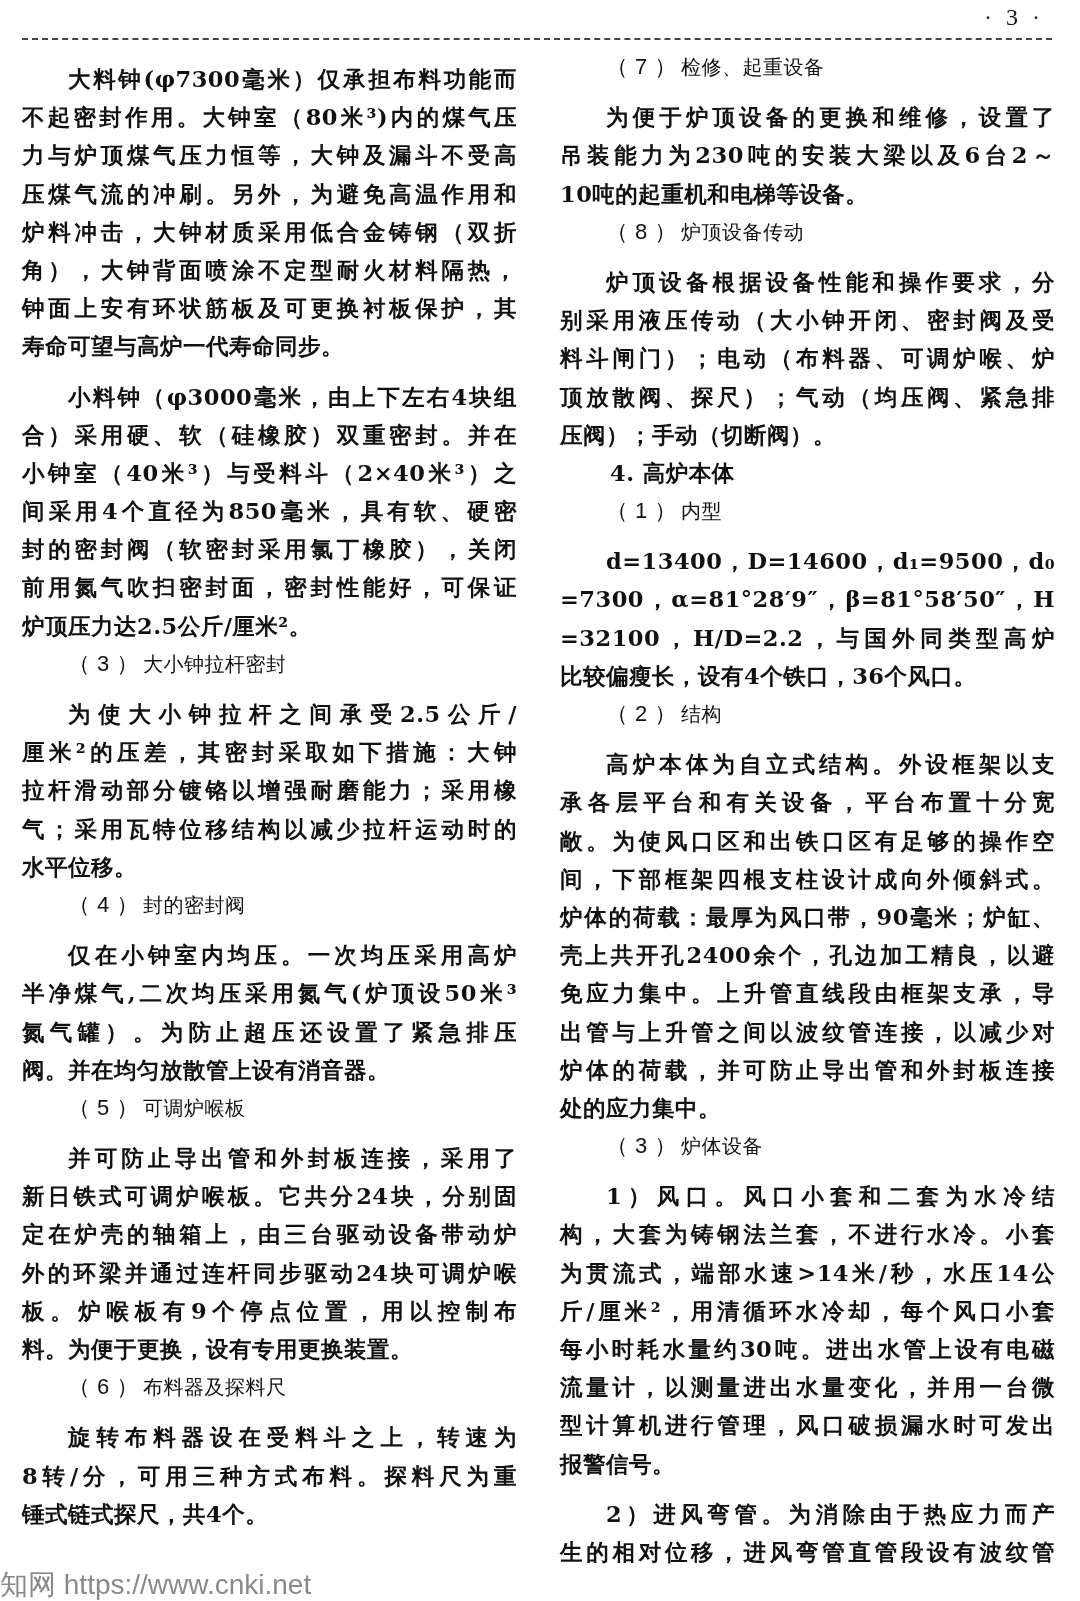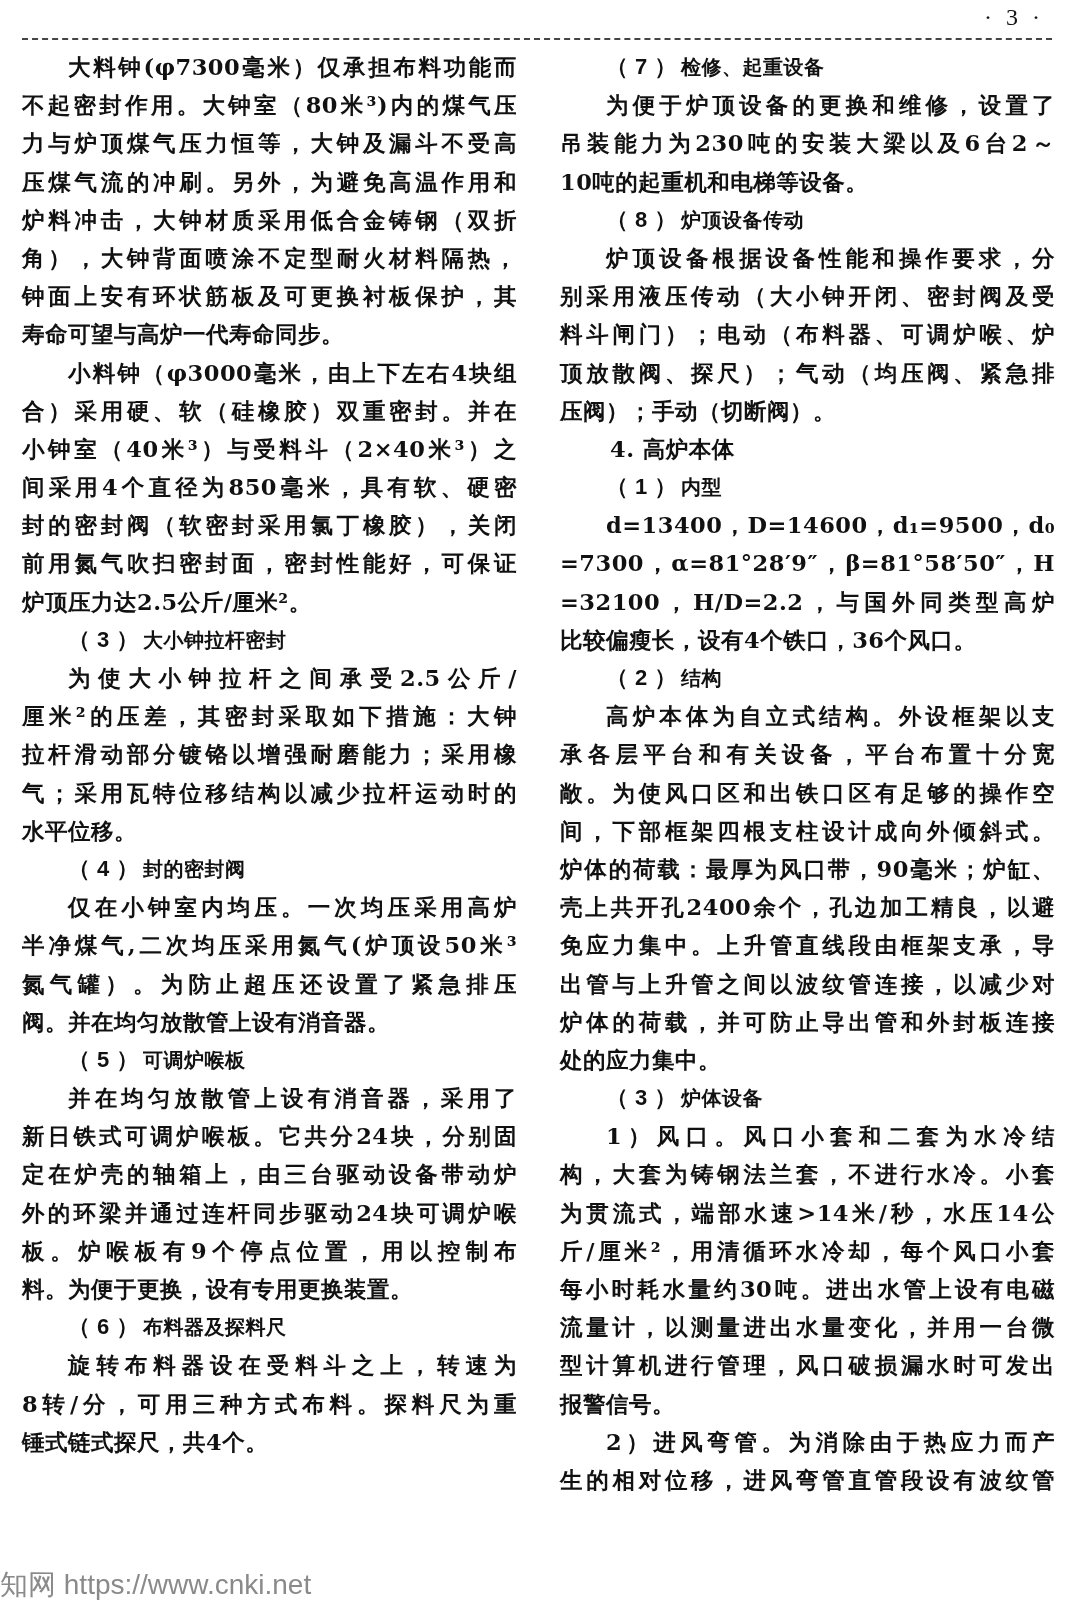--- a/index.html
+++ b/index.html
@@ -21,24 +21,24 @@
   }
   .col.left { left: 22px; }
   .col.right { left: 560px; }
   .line {
     height: 38.2px; line-height: 38.2px;
     font-size: 22.5px; white-space: nowrap;
     text-align: justify; text-align-last: justify;
     font-weight: bold; letter-spacing: 0.5px;
   }
   .line.last { text-align-last: left; }
-  .line.indent { padding-left: 46px; }
+  .line.indent { padding-left: 46px; margin-top: 12px; }
   .line.heading {
     padding-left: 46px; text-align-last: left;
-    font-weight: bold; font-size: 20px;
+    font-weight: normal; font-size: 20px;
   }
   .line.heading .num { font-family: "Liberation Sans", sans-serif; font-size: 22px; padding-right: 4px; }
   .line.section { font-weight: bold; text-align-last: left; padding-left: 50px; }
   .watermark {
     position: absolute; left: 0; top: 1566px;
     font-family: "Liberation Sans", sans-serif; font-size: 28px; color: #8a8a8a;
     white-space: nowrap;
   }
 </style>
 </head>
@@ -68,21 +68,21 @@
     <div class="line">厘米²的压差，其密封采取如下措施：大钟</div>
     <div class="line">拉杆滑动部分镀铬以增强耐磨能力；采用橡</div>
     <div class="line">气；采用瓦特位移结构以减少拉杆运动时的</div>
     <div class="line last">水平位移。</div>
     <div class="line heading"><span class="num">（ 4 ）</span><span>封的密封阀</span></div>
     <div class="line indent">仅在小钟室内均压。一次均压采用高炉</div>
     <div class="line">半净煤气,二次均压采用氮气(炉顶设50米³</div>
     <div class="line">氮气罐）。为防止超压还设置了紧急排压</div>
     <div class="line last">阀。并在均匀放散管上设有消音器。</div>
     <div class="line heading"><span class="num">（ 5 ）</span><span>可调炉喉板</span></div>
-    <div class="line indent">并在均匀放散管上设有消音器，采用了</div>
+    <div class="line indent">并可防止导出管和外封板连接，采用了</div>
     <div class="line">新日铁式可调炉喉板。它共分24块，分别固</div>
     <div class="line">定在炉壳的轴箱上，由三台驱动设备带动炉</div>
     <div class="line">外的环梁并通过连杆同步驱动24块可调炉喉</div>
     <div class="line">板。炉喉板有9个停点位置，用以控制布</div>
     <div class="line last">料。为便于更换，设有专用更换装置。</div>
     <div class="line heading"><span class="num">（ 6 ）</span><span>布料器及探料尺</span></div>
     <div class="line indent">旋转布料器设在受料斗之上，转速为</div>
     <div class="line">8转/分，可用三种方式布料。探料尺为重</div>
     <div class="line last">锤式链式探尺，共4个。</div>
   </div>

